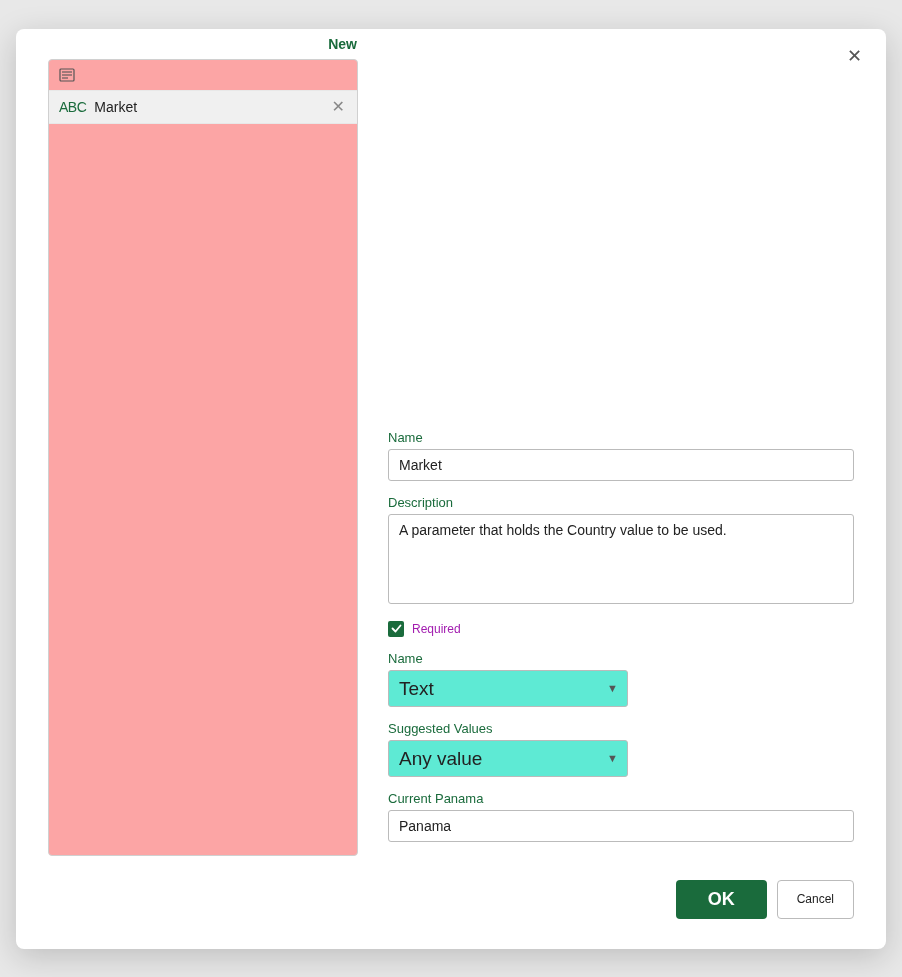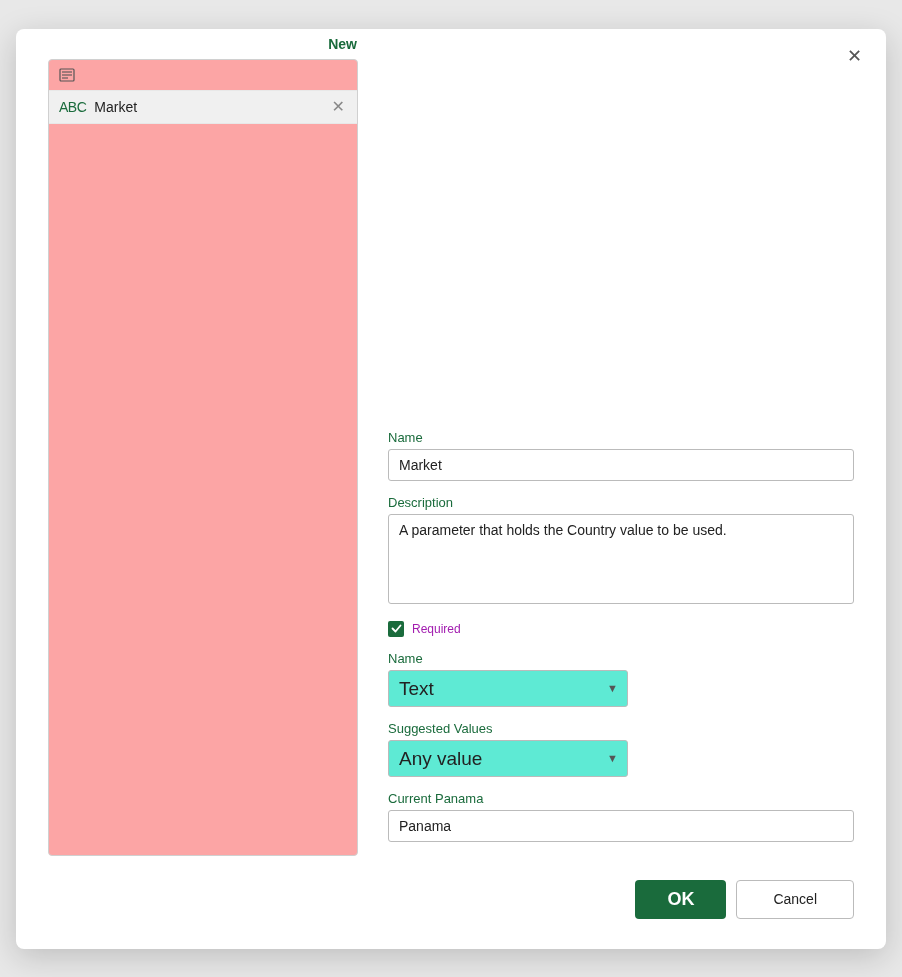--- a/index.html
+++ b/index.html
@@ -215,22 +215,22 @@
       padding: 9px 32px;
       font-size: 18px;
       font-weight: 600;
       cursor: pointer;
     }
     .btn-cancel {
       background: #fff;
       color: #222;
       border: 1px solid #bbb;
       border-radius: 4px;
-      padding: 9px 36px;
-      font-size: 14px;
+      padding: 9px 19px;
+      font-size: 12px;
       cursor: pointer;
     }
   </style>
 </head>
 <body>
 
 <div class="dialog">
   <button class="close-btn">✕</button>
 
   <div class="main-area">

